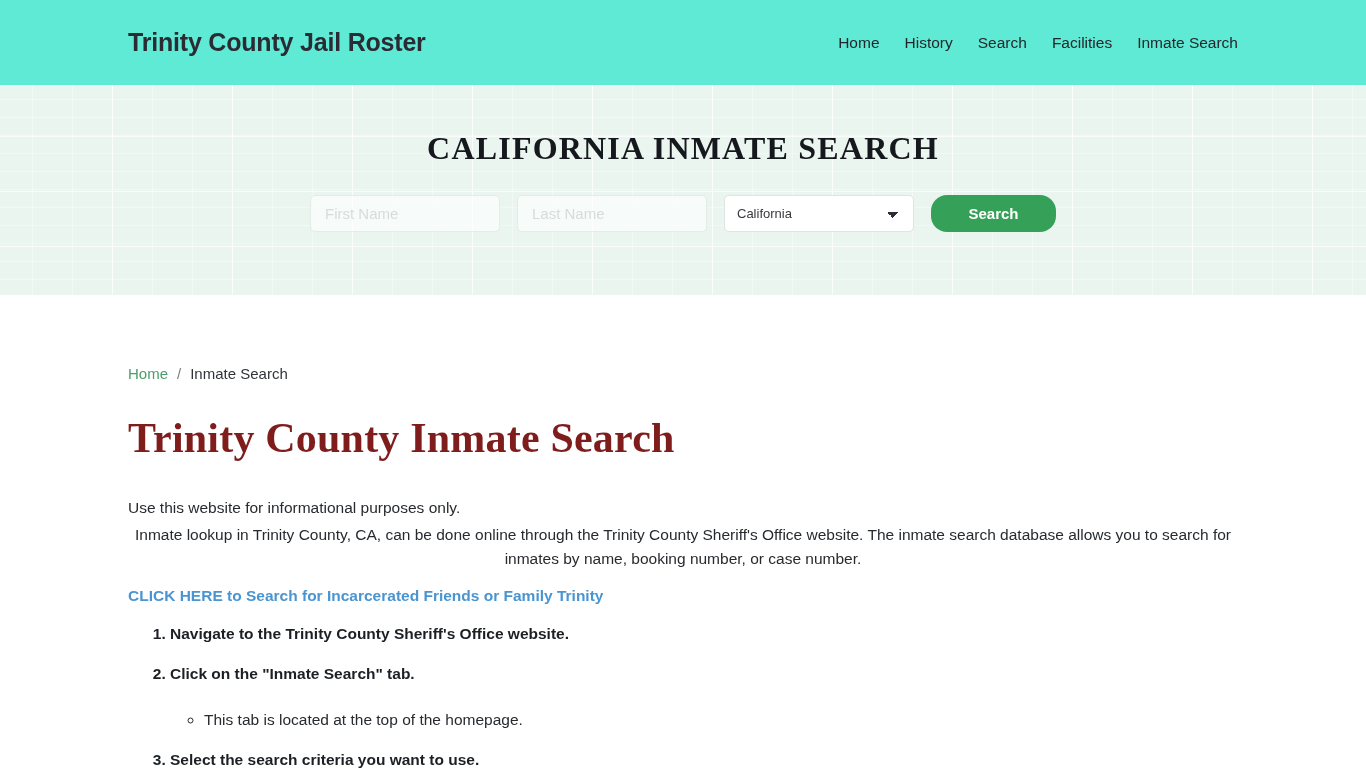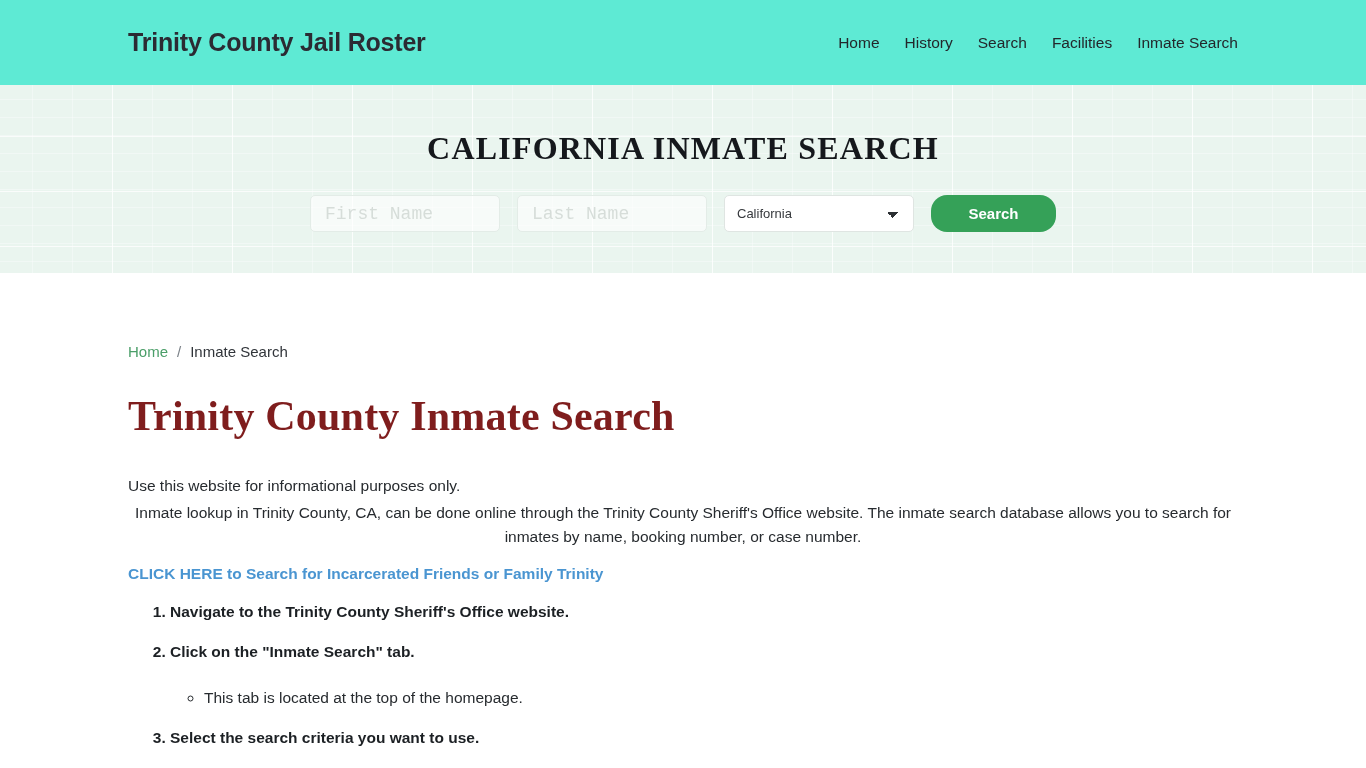--- a/index.html
+++ b/index.html
@@ -41,21 +41,21 @@
   .nav-link {
     font-size: 15.5px;
     color: #23272b;
     text-decoration: none;
     white-space: nowrap;
     cursor: pointer;
   }
 
   
   .hero {
-    height: 188px;
+    height: 210px;
     background-color: #eaf5ef;
     background-image:
       linear-gradient(to right, rgba(255,255,255,0.75) 1px, transparent 1px),
       linear-gradient(to bottom, rgba(255,255,255,0.75) 1px, transparent 1px),
       linear-gradient(to right, rgba(255,255,255,0.35) 1px, transparent 1px),
       linear-gradient(to bottom, rgba(255,255,255,0.35) 1px, transparent 1px);
     background-size: 120px 55px, 120px 55px, 40px 55px, 120px 18px;
     background-position: -8px 0, 0 -4px, -8px 0, 0 -4px;
     display: flex;
     flex-direction: column;
@@ -77,22 +77,22 @@
     align-items: center;
     gap: 17px;
   }
   .text-input {
     width: 190px;
     height: 37px;
     border: 1px solid #e3ece7;
     border-radius: 5px;
     background: rgba(255,255,255,0.62);
     padding: 0 14px;
-    font-size: 18px;
-    font-family: Liberation Mono, monospace;
+    font-size: 15px;
+    font-family: Liberation Sans, sans-serif;
     color: #444;
     outline: none;
   }
   .text-input::placeholder { color: #d6ddd9; }
   .state-select {
     width: 190px;
     height: 37px;
     border: 1px solid #dfe5e2;
     border-radius: 5px;
     background: #ffffff;

